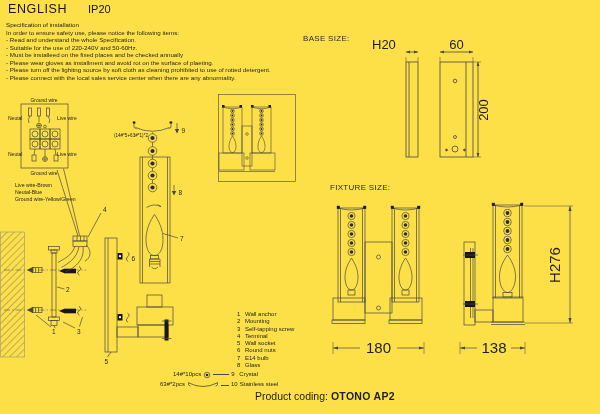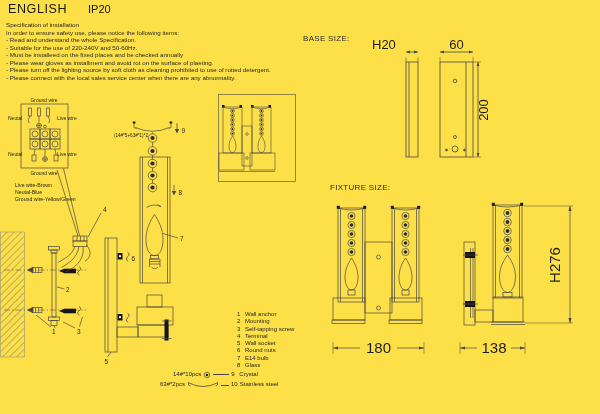--- a/index.html
+++ b/index.html
@@ -470,14 +470,18 @@
       <line x1="5" y1="144" x2="5" y2="156" stroke-width="0.5"></line>
         <line x1="70" y1="144" x2="70" y2="156" stroke-width="0.5"></line>
       <line x1="5" y1="150" x2="22" y2="150"></line>
         <line x1="56" y1="150" x2="70" y2="150"></line>
       <path d="M5,150 l5,-1.6 v3.2 z M70,150 l-5,-1.6 v3.2 z" fill="#474747" stroke="none"></path>
     </g>
     <text x="105" y="67" text-anchor="middle" font-size="15" transform="rotate(-90,105,67)">H276</text>
     <text x="39" y="155" text-anchor="middle" font-size="15">138</text>
   </svg>
 
+  <div class="abs product">
+    <span>Product coding:</span>
+    <span class="code">OTONO AP2</span>
+  </div>
 
 </div>
 
 </body></html>

